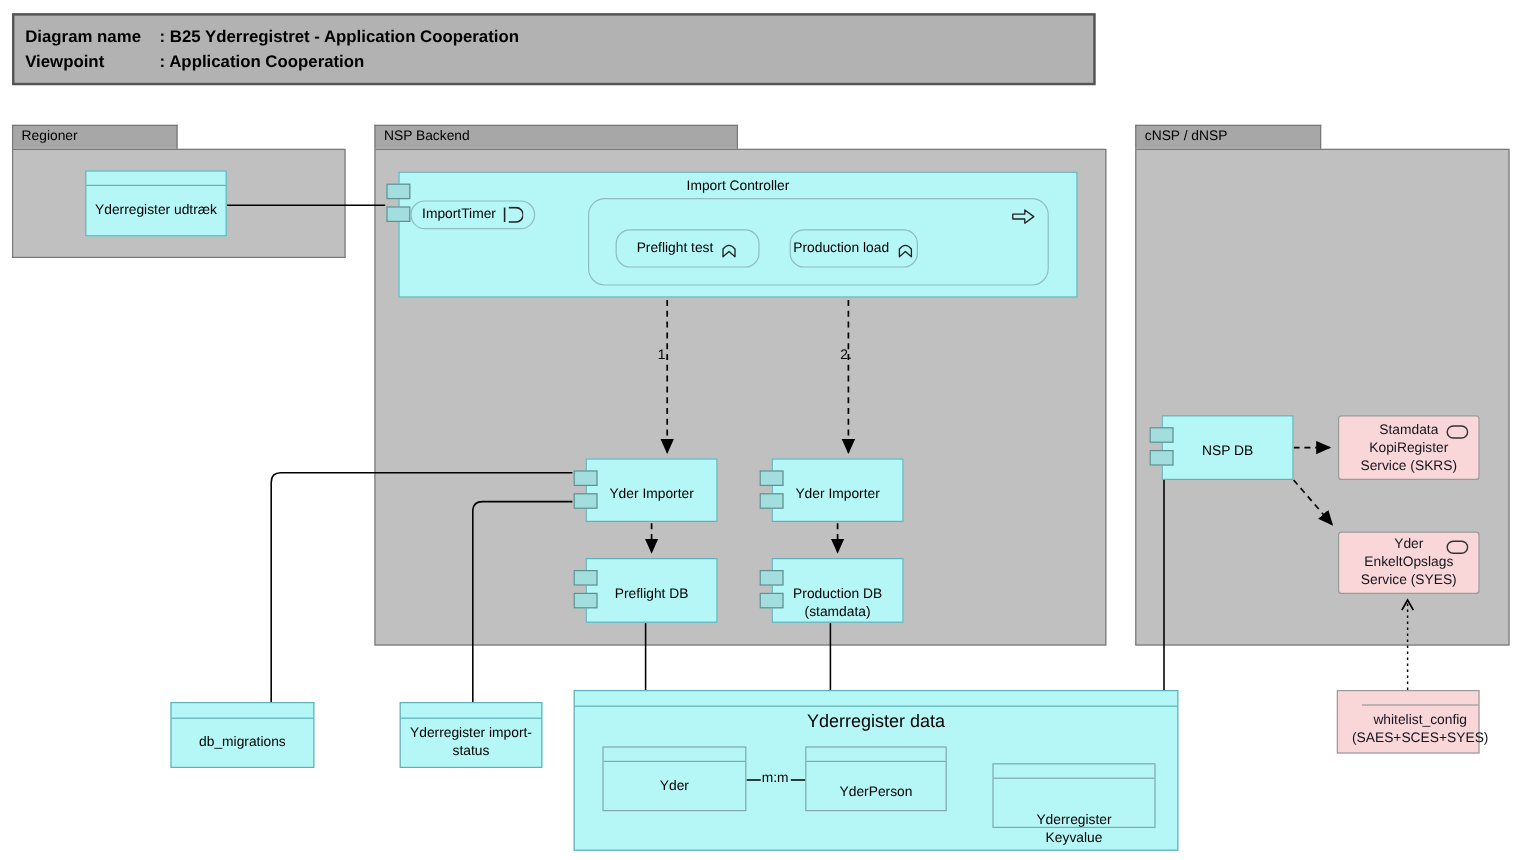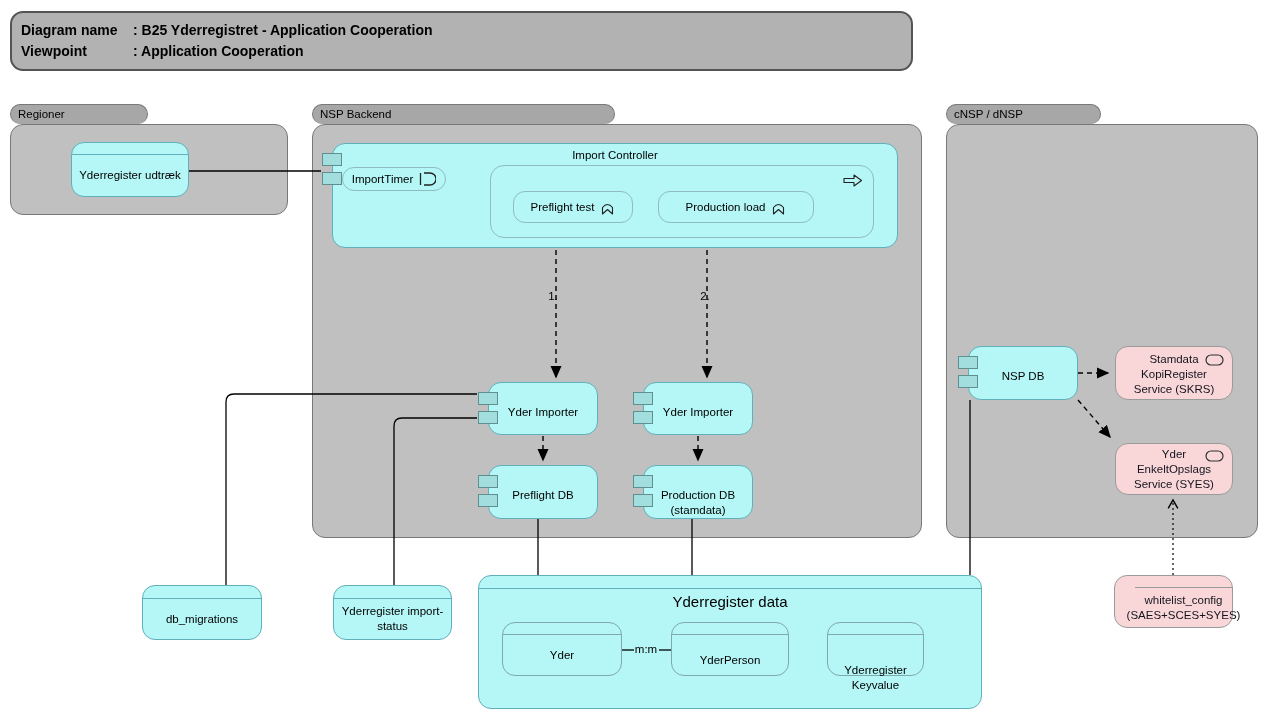--- a/index.html
+++ b/index.html
@@ -1,18 +1,18 @@
 <!DOCTYPE html>
 <html><head>
 <meta charset="utf-8">
 <style>
   html,body{margin:0;padding:0;background:#fff;}
   #canvas{position:relative;width:1269px;height:717px;background:#ffffff;
           font-family:"Liberation Sans",sans-serif;color:#000;overflow:hidden;}
-  .abs{position:absolute;box-sizing:border-box;border-radius:13px;}
+  .abs{position:absolute;box-sizing:border-box;}
   
   .title-box{background:#b2b2b2;border:2px solid #545454;padding:7px 9px;z-index:1;}
   .title-row{display:flex;font-weight:bold;font-size:14px;line-height:21px;}
   .title-row .lab{width:112px;flex:0 0 112px;}
   
   .grp-tab{background:#a7a7a7;border:1px solid #787878;border-bottom:none;
            font-size:11.5px;line-height:18px;padding:0 7px;z-index:1;}
   .grp-body{background:#c0c0c0;border:1px solid #787878;z-index:1;}
   
   .comp{background:#b5f6f6;border:1px solid #5fb0ba;text-align:center;
@@ -24,21 +24,21 @@
   .dobj{background:#b5f6f6;border:1px solid #5fb0ba;z-index:3;display:flex;flex-direction:column;}
   .dobj .strip{height:11px;flex:0 0 11px;border-bottom:1px solid #5fb0ba;}
   .dobj .lbl{flex:1;display:flex;flex-direction:column;align-items:center;justify-content:center;
              text-align:center;font-size:11.5px;line-height:15px;}
   .pinkobj{background:#f9d7d9;border:1px solid #9a9a9a;padding-left:20px;}
   .pinkobj .strip{border-bottom:1px solid #9a9a9a;}
   
   .rnd{background:#b5f6f6;border:1px solid #8fbcc0;border-radius:12px;z-index:3;
        display:flex;align-items:center;justify-content:center;gap:6px;font-size:11.5px;}
   
-  .svc{background:#f9d7d9;border:1px solid #9a9a9a;border-radius:13px;z-index:3;
+  .svc{background:#f9d7d9;border:1px solid #9a9a9a;border-radius:3px;z-index:3;
        text-align:center;font-size:11.5px;line-height:15px;padding-top:5px;color:#14141e;}
   .biglabel{position:absolute;left:0;right:0;top:4px;text-align:center;font-size:11.5px;}
   svg.wires{position:absolute;left:0;top:0;z-index:2;}
   .edge-label{position:absolute;font-size:11.5px;z-index:2;text-align:center;}
   .icon-abs{position:absolute;}
 </style>
 </head>
 <body>
 
 <div id="canvas">
@@ -125,21 +125,21 @@
     </svg>
   </div>
 
   <div class="abs rnd" style="left:513px;top:191px;width:120px;height:32px;">
     <span>Preflight test</span>
     <svg width="15" height="15" viewBox="0 0 15 15">
       <path d="M2.5,14 V7.5 Q7.5,1.5 12.5,7.5 V14 L7.5,9.5 Z" fill="none" stroke="#222" stroke-width="1.1" stroke-linejoin="round"></path>
     </svg>
   </div>
 
-  <div class="abs rnd" style="left:658px;top:191px;width:156px;height:32px;">
+  <div class="abs rnd" style="left:658px;top:191px;width:107px;height:32px;">
     <span>Production load</span>
     <svg width="15" height="15" viewBox="0 0 15 15">
       <path d="M2.5,14 V7.5 Q7.5,1.5 12.5,7.5 V14 L7.5,9.5 Z" fill="none" stroke="#222" stroke-width="1.1" stroke-linejoin="round"></path>
     </svg>
   </div>
 
   <div class="abs comp" style="left:488px;top:382px;width:110px;height:53px;">
     <div class="ctab t1"></div>
     <div class="ctab t2"></div>
     <span>Yder Importer</span>
@@ -204,21 +204,21 @@
     <div class="lbl">
         <span>Yder</span>
       </div>
   </div>
   <div class="abs dobj" style="left:671px;top:622px;width:118px;height:54px;border-color:#7fa9ad;gap:11px;">
     <div class="strip" style="border-color:#7fa9ad;"></div>
     <div class="lbl">
         <span>YderPerson</span>
       </div>
   </div>
-  <div class="abs dobj" style="left:827px;top:622px;width:97px;height:54px;border-color:#7fa9ad;gap:28px;">
+  <div class="abs dobj" style="left:827px;top:636px;width:136px;height:54px;border-color:#7fa9ad;gap:28px;">
     <div class="strip" style="border-color:#7fa9ad;"></div>
     <div class="lbl">
       <span>Yderregister</span>
       <span>Keyvalue</span>
     </div>
   </div>
 
   <div class="abs dobj pinkobj" style="left:1114px;top:575px;width:119px;height:53px;">
     <div class="strip"></div>
     <div class="lbl" style="color:#14141e;">

